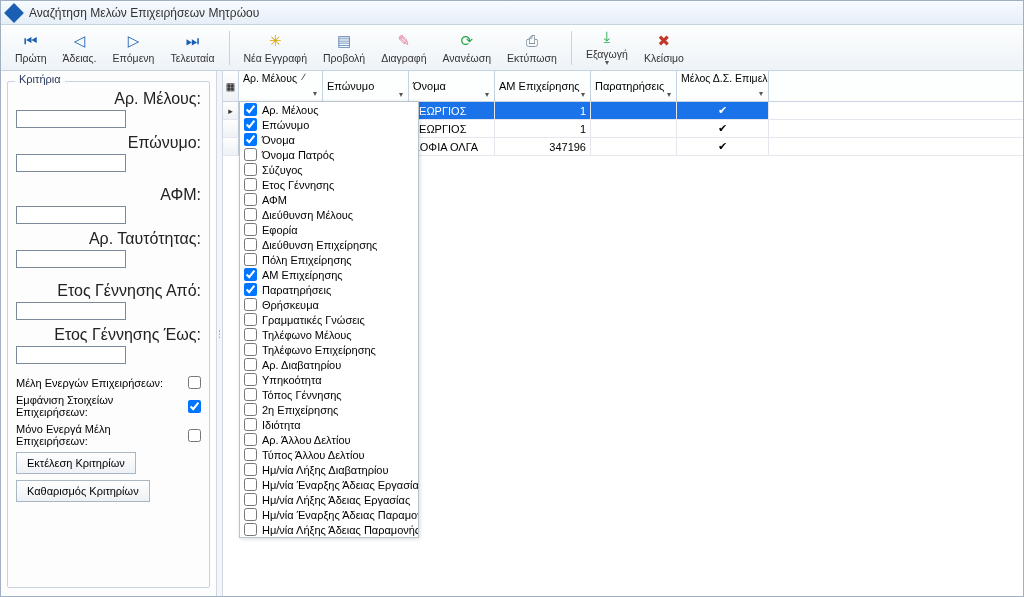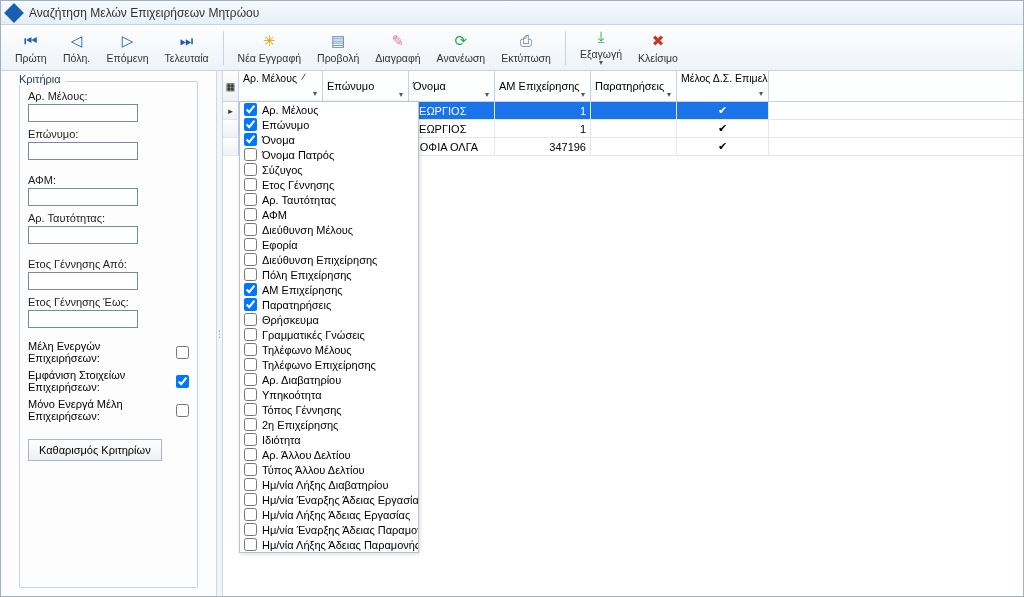--- a/index.html
+++ b/index.html
@@ -7,25 +7,25 @@
 .window { width: 1024px; height: 597px; border: 1px solid #a0b0c0; background: #fff; box-shadow: 2px 2px 6px rgba(0,0,0,0.15); display: flex; flex-direction: column; }
 .titlebar { background: linear-gradient(#f7fbff,#e6eef7); height: 24px; display:flex; align-items:center; padding:0 6px; border-bottom:1px solid #c7d3e0; }
 .titlebar .diamond { width:14px; height:14px; background:#1a5fb4; transform: rotate(45deg); margin-right:8px; }
 .titlebar .title { font-size:12px; color:#333; }
 .toolbar { background: linear-gradient(#fdfefe,#eef3f8); height:46px; display:flex; align-items:center; padding:0 6px; border-bottom:1px solid #c7d3e0; }
 .tbtn { display:flex; flex-direction:column; align-items:center; justify-content:center; padding:2px 8px; min-width:44px; cursor:pointer; }
 .tbtn .ic { width:18px; height:18px; display:flex; align-items:center; justify-content:center; font-size:15px; color:#1a5fb4; }
 .tbtn .lbl { font-size:10.5px; color:#333; margin-top:2px; white-space:nowrap; }
 .tsep { width:1px; height:34px; background:#c7d3e0; margin:0 6px; }
 .body { flex:1; display:flex; overflow:hidden; }
-.criteria { width:216px; border-right:1px solid #d0d7e0; background:#fdfdfd; padding:4px 18px; position:relative; }
+.criteria { width:216px; border-right:1px solid #d0d7e0; background:#fdfdfd; padding:4px 6px; position:relative; }
 .criteria .box { border:1px solid #c7d3e0; border-radius:2px; padding:8px 8px 12px; margin-top:6px; height: calc(100% - 10px); overflow:hidden; }
 .criteria .legend { position:absolute; top:2px; left:14px; background:#fdfdfd; padding:0 4px; font-size:11px; color:#2a3a5a; }
 .field { margin-bottom:6px; }
-.field label { display:block; font-size:11px; color:#222; margin-bottom:2px; white-space:nowrap; }
+.field label { display:block; font-size:16px; color:#222; margin-bottom:2px; white-space:nowrap;text-align:right; }
 .field input[type=text] { width:110px; height:18px; border:1px solid #7a8a9a; padding:1px 3px; font-size:11px; }
 .chk-row { display:flex; align-items:center; justify-content:space-between; margin:5px 0; font-size:11px; }
 .chk-row input { margin-left:4px; }
 .hint { font-size:10px; color:#9aa5b0; line-height:1.25; margin:6px 0 10px; }
 .btn { background:linear-gradient(#fefefe,#eef1f5); border:1px solid #a9b6c4; padding:4px 10px; font-size:11px; cursor:pointer; margin-bottom:6px; display:inline-block; }
 .splitter { width:6px; background:#f3f5f8; border-right:1px solid #d0d7e0; cursor:col-resize; display:flex; align-items:center; justify-content:center; }
 .splitter .grip { font-size:9px; color:#7a8a9a; }
 .main { flex:1; position:relative; overflow:hidden; background:#fff; }
 .grid-head { display:flex; align-items:flex-start; border-bottom:1px solid #c7d3e0; background:#fdfefe; }
 .rowhdr { width:16px; height:30px; background:linear-gradient(#fefefe,#eef1f5); border-right:1px solid #c7d3e0; flex-shrink:0; display:flex; align-items:center; justify-content:center; font-size:10px; }
@@ -53,21 +53,21 @@
     <div class="title">Αναζήτηση Μελών Επιχειρήσεων Μητρώου</div>
   </div>
 
   <div class="toolbar">
     <div class="tbtn">
         <div class="ic">⏮</div>
         <div class="lbl">Πρώτη</div>
       </div>
     <div class="tbtn">
         <div class="ic">◁</div>
-        <div class="lbl">Πόλη.</div>
+        <div class="lbl">Άδειας.</div>
       </div>
     <div class="tbtn">
         <div class="ic">▷</div>
         <div class="lbl">Επόμενη</div>
       </div>
     <div class="tbtn">
         <div class="ic">⏭</div>
         <div class="lbl">Τελευταία</div>
       </div>
     <div class="tsep"></div>
@@ -118,21 +118,21 @@
             <input type="checkbox" style="">
           </div>
         <div class="chk-row">
             <span>Εμφάνιση Στοιχείων Επιχειρήσεων:</span>
             <input type="checkbox" checked="" style="">
           </div>
         <div class="chk-row">
             <span>Μόνο Ενεργά Μέλη Επιχειρήσεων:</span>
             <input type="checkbox" style="">
           </div>
-        <br>
+        <button class="btn">Εκτέλεση Κριτηρίων</button><br>
         <button class="btn">Καθαρισμός Κριτηρίων</button>
       </div>
     </div>
 
     <div class="splitter">
         <span class="grip">⋮</span>
       </div>
 
     <div class="main">
       <div class="grid-head">
@@ -184,24 +184,20 @@
           <div class="pick-row">
             <input type="checkbox" style="">
             <span>Σύζυγος</span>
           </div>
           <div class="pick-row">
             <input type="checkbox" style="">
             <span>Ετος Γέννησης</span>
           </div>
           <div class="pick-row">
             <input type="checkbox" style="">
-            <span>Αρ. Ταυτότητας</span>
-          </div>
-          <div class="pick-row">
-            <input type="checkbox" style="">
             <span>ΑΦΜ</span>
           </div>
           <div class="pick-row">
             <input type="checkbox" style="">
             <span>Διεύθυνση Μέλους</span>
           </div>
           <div class="pick-row">
             <input type="checkbox" style="">
             <span>Εφορία</span>
           </div>

